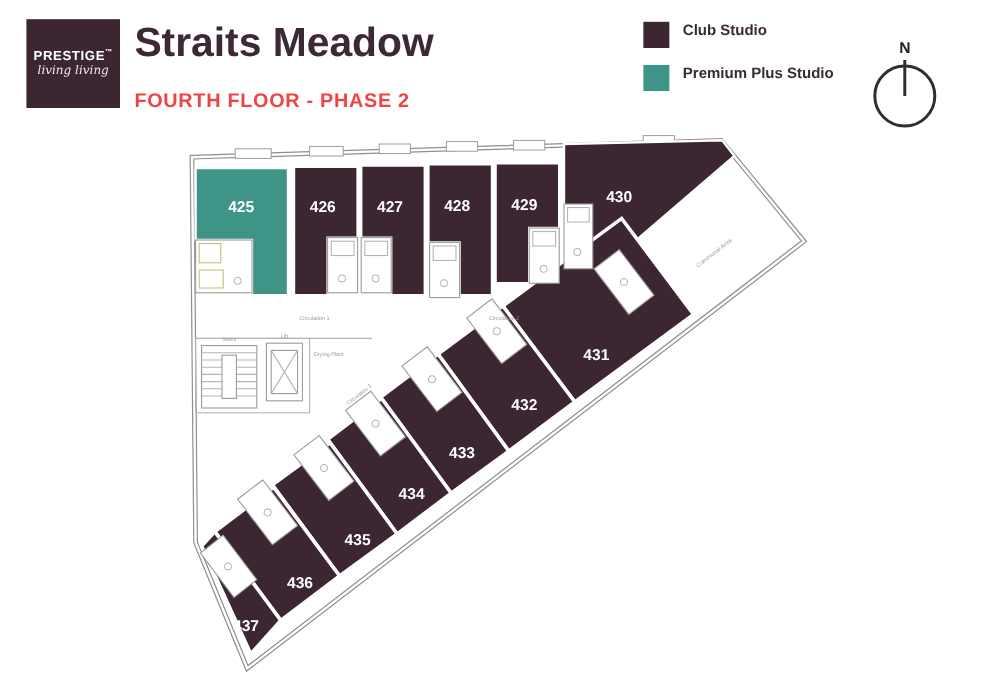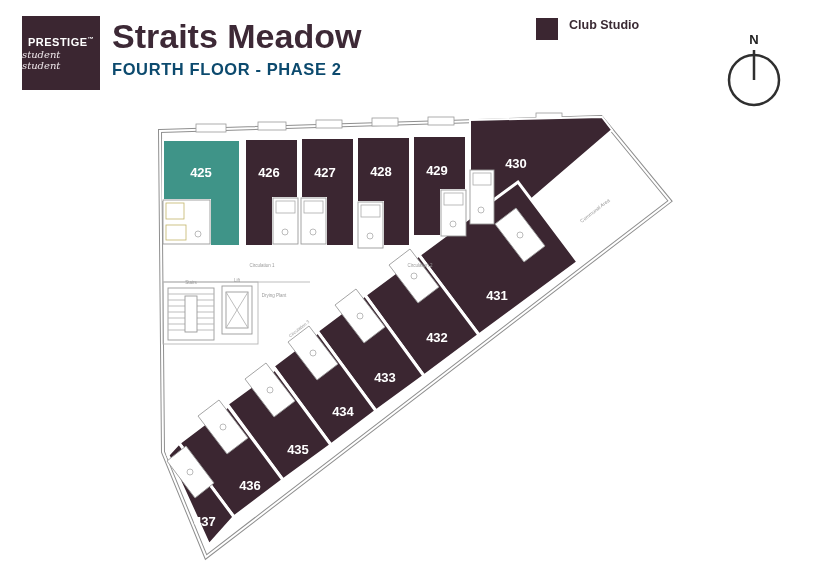--- a/index.html
+++ b/index.html
@@ -3,49 +3,55 @@
 <meta charset="utf-8">
 <style>
   html,body{margin:0;padding:0;background:#ffffff;}
   body{width:828px;height:579px;position:relative;font-family:"Liberation Sans",sans-serif;overflow:hidden;}
   .logo{position:absolute;left:22px;top:16px;width:78px;height:74px;display:flex;flex-direction:column;align-items:center;justify-content:center;}
   .logo-brand{color:#fff;font-size:11px;font-weight:700;letter-spacing:0.5px;}
   .logo-tm{font-size:6px;vertical-align:super;}
   .logo-tagline{color:#f0e9ec;font-size:10px;font-style:italic;font-family:"DejaVu Serif",serif;margin-top:1px;}
   .title-block{position:absolute;left:112px;top:18px;}
   .page-title{font-size:34px;font-weight:800;color:#3d2936;line-height:1.1;}
-  .page-subtitle{font-size:16.5px;font-weight:600;color:#0c4a6e;letter-spacing:0.6px;margin-top:5px;}
+  .page-subtitle{font-size:16.5px;font-weight:600;color:#ef4444;letter-spacing:0.6px;margin-top:20px;}
   .legend{position:absolute;left:536px;top:18px;}
   .legend-row{display:flex;margin-bottom:14px;height:22px;}
   .legend-label{margin-left:11px;font-size:12.5px;font-weight:700;color:#3a2a33;}
   .compass{position:absolute;left:721px;top:26px;}
   .plan{position:absolute;left:0;top:0;}
   .room-num{font-size:13px;font-weight:600;fill:#ffffff;text-anchor:middle;}
   .tiny{font-size:4.5px;fill:#9a9a9a;text-anchor:middle;}
   .tiny2{font-size:5px;fill:#9a9a9a;text-anchor:middle;}
 </style>
 </head>
 <body>
 
 <div class="logo" id="logo-box" style="background: rgb(59, 38, 49);">
   <div class="logo-brand"><span>PRESTIGE</span><span class="logo-tm">™</span></div>
-  <div class="logo-tagline">student student</div>
+  <div class="logo-tagline">living living</div>
 </div>
 
 <div class="title-block">
   <div class="page-title">Straits Meadow</div>
   <div class="page-subtitle">FOURTH FLOOR - PHASE 2</div>
 </div>
 
 <div class="legend">
   <div class="legend-row">
     <svg width="22" height="22">
         <rect x="0" y="0" width="22" height="22" fill="#3B2631"></rect>
       </svg>
     <span class="legend-label">Club Studio</span>
+  </div>
+  <div class="legend-row">
+    <svg width="22" height="22">
+        <rect x="0" y="0" width="22" height="22" fill="#3F9488"></rect>
+      </svg>
+    <span class="legend-label">Premium Plus Studio</span>
   </div>
 </div>
 
 <div class="compass">
   <svg width="66" height="86">
     <text x="33" y="18" font-size="13" font-weight="700" fill="#222" text-anchor="middle">N</text>
     <circle cx="33" cy="54" r="25" fill="none" stroke="#2f2f2f" stroke-width="2.5"></circle>
     <line x1="33" y1="54" x2="33" y2="24" stroke="#2f2f2f" stroke-width="2.5"></line>
   </svg>
 </div>

